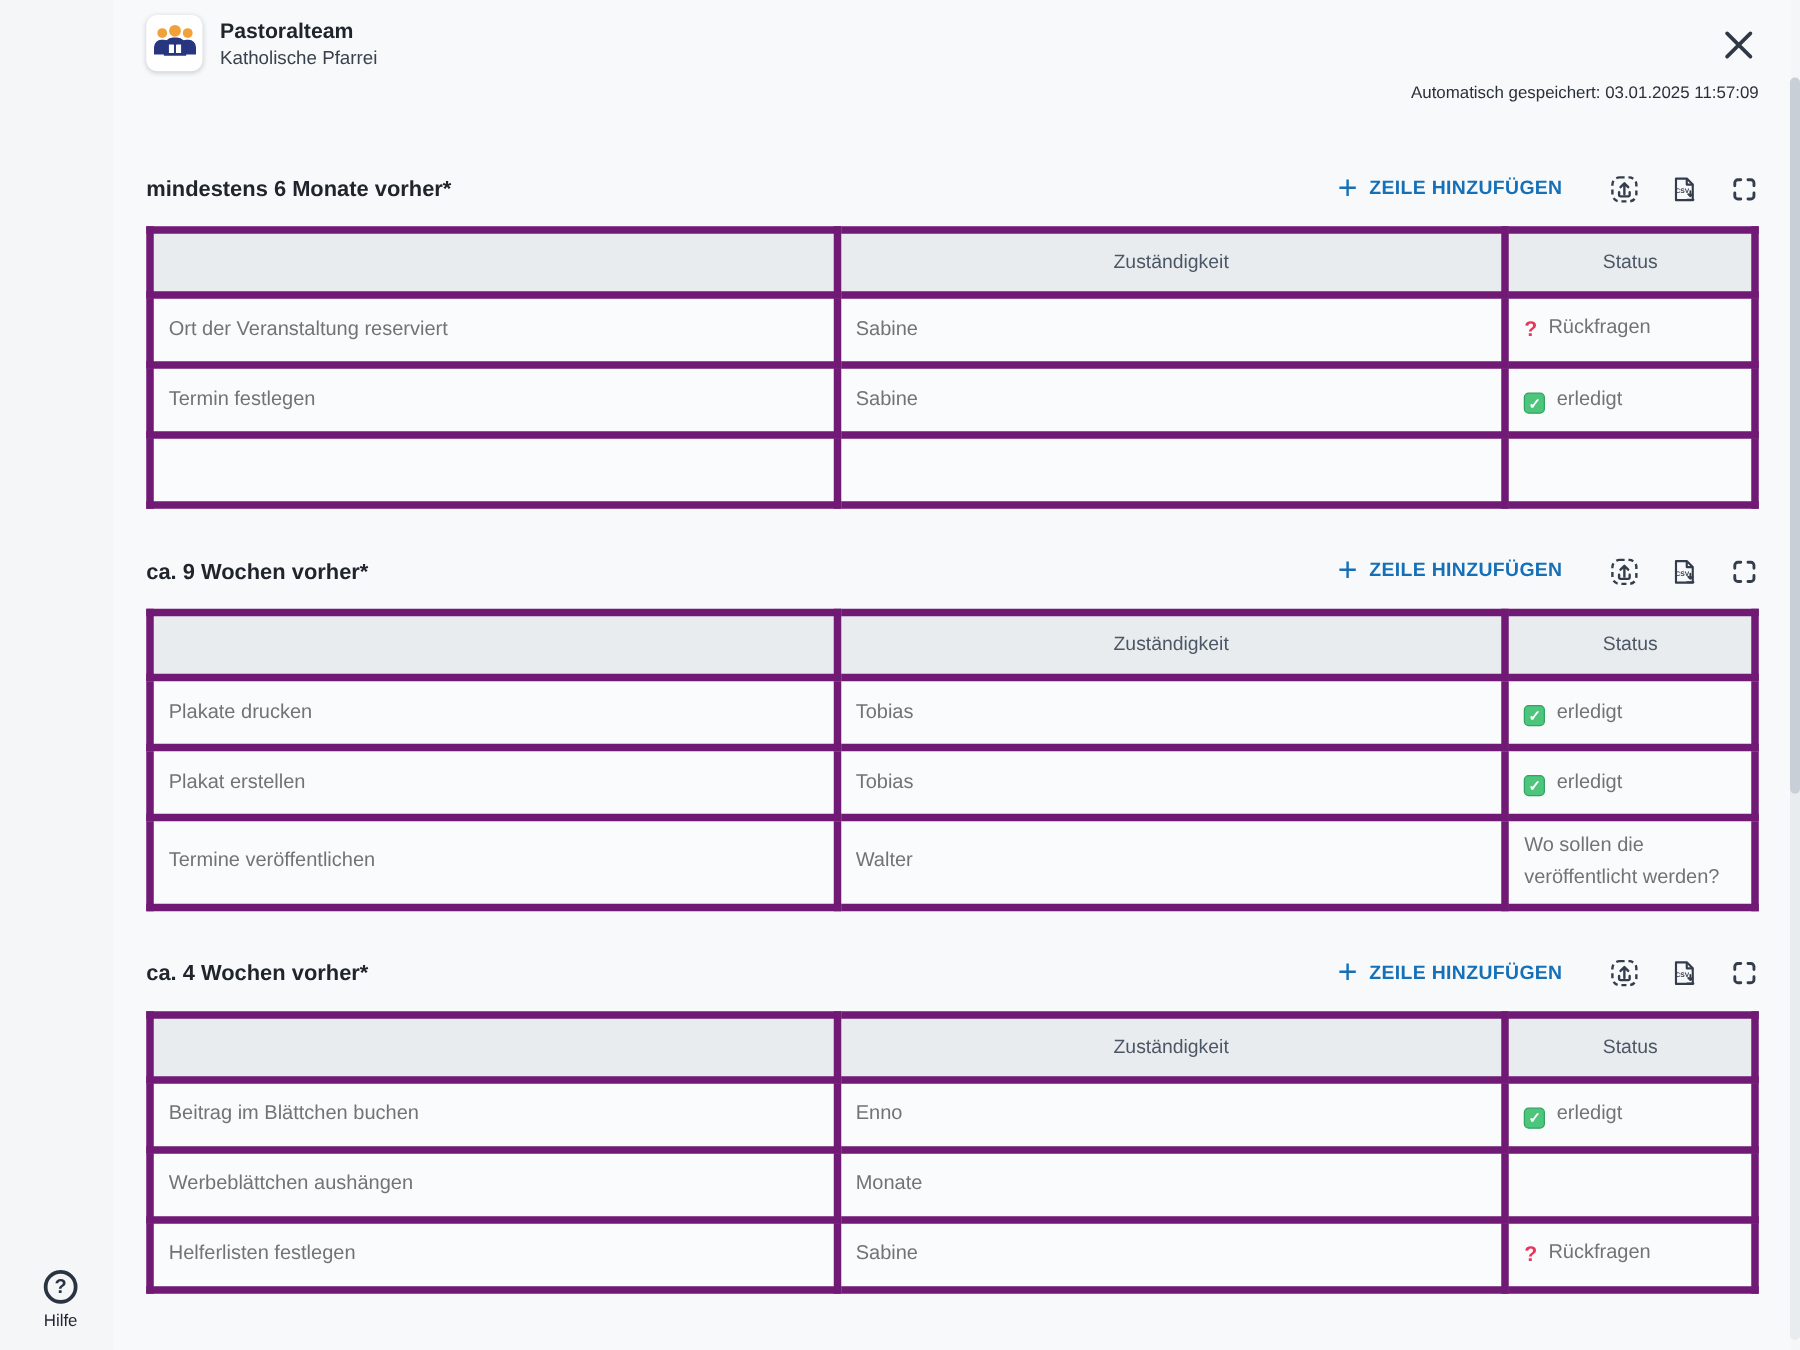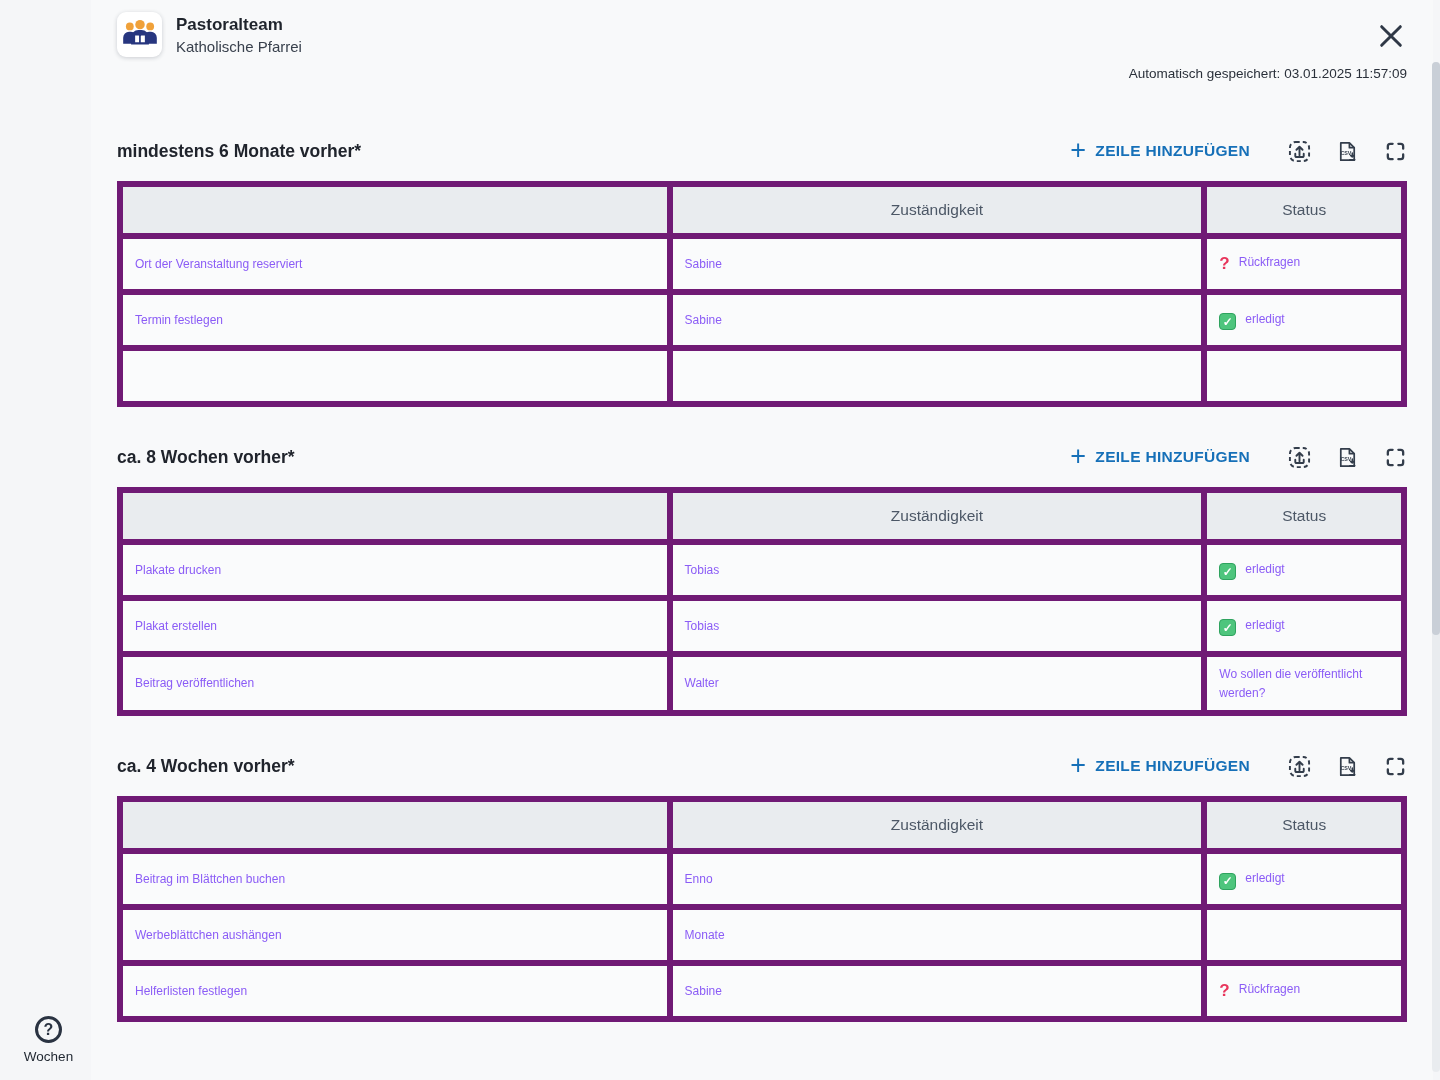--- a/index.html
+++ b/index.html
@@ -68,21 +68,21 @@
   .icon-btn svg { width:100%; height:100%; }
 
   table { width:100%; border-collapse:collapse; table-layout:fixed; }
   col.c-task { width:42.8%; } col.c-resp { width:41.65%; } col.c-status { width:15.55%; }
   th, td { border:6px solid #701a75; }
   th {
     background:#e9ecef; height:52px; font-weight:400;
     font-size:15.5px; color:#4c5766; text-align:center;
   }
   td {
-    background:#fafbfc; height:56px; font-size:12px; color:#8b5cf6;
+    background:#fafbfc; height:56px; font-size:16px; color:#737373;
     padding:8px 8px 8px 12px; vertical-align:middle; line-height:1.55;
   }
   .si { display:inline-flex; vertical-align:-3px; margin-right:9px; }
   .si-check {
     width:17px; height:17px; border-radius:4px;
     background:#4ec57d; border:1px solid #2fa35f; color:#fff;
     font-size:12px; font-weight:bold; align-items:center; justify-content:center;
   }
   .si-check::before { content:"\2713"; }
   .si-question { color:#e8355c; font-weight:bold; font-size:17px; }
@@ -91,21 +91,21 @@
   
   .scroll-track { position:absolute; right:0; top:62px; width:8px; height:1010px; background:#e9ecef; border-radius:4px; }
   .scroll-thumb { position:absolute; right:0; top:62px; width:8px; height:573px; background:#c9cfd7; border-radius:4px; cursor:pointer; }
 </style>
 </head>
 <body>
 
 <div class="sidebar">
   <div class="help">
     <div class="help-circle">?</div>
-    <div class="help-label">Wochen</div>
+    <div class="help-label">Hilfe</div>
   </div>
 </div>
 
 <div class="panel">
 
   <div class="top-row">
     <div class="brand">
       <div class="logo-card">
         <svg width="40" height="40" viewBox="0 0 44 44">
           <path d="M3.5 31.5 v-6.5 a6.5 6.5 0 0 1 6.5 -6.5 h2 a6.5 6.5 0 0 1 6.5 6.5 V31.5 z" fill="#27367f"></path>
@@ -197,21 +197,21 @@
         <td></td>
         <td></td>
         <td><span></span></td>
       </tr>
     </tbody>
       </table>
   </div>
 
   <div class="section">
     <div class="section-head">
-      <div class="section-title">ca. 8 Wochen vorher*</div>
+      <div class="section-title">ca. 9 Wochen vorher*</div>
       <div class="controls">
         <div class="add-row">
           <span class="plus">+</span>
           <span>ZEILE HINZUFÜGEN</span>
         </div>
         <div class="icon-group">
           <div class="icon-btn">
             <svg viewBox="0 0 24 24" fill="none" stroke="currentColor">
               <rect x="2" y="2" width="20" height="20" rx="6" stroke-width="2" stroke-dasharray="4.2 3.2"></rect>
               <path d="M12 16 V7.2 M8.8 10.2 L12 7 l3.2 3.2" stroke-width="2" stroke-linecap="round" stroke-linejoin="round"></path>
@@ -254,21 +254,21 @@
         <td>Plakate drucken</td>
         <td>Tobias</td>
         <td><span class="si si-check"></span><span>erledigt</span></td>
       </tr>
       <tr>
         <td>Plakat erstellen</td>
         <td>Tobias</td>
         <td><span class="si si-check"></span><span>erledigt</span></td>
       </tr>
       <tr>
-        <td>Beitrag veröffentlichen</td>
+        <td>Termine veröffentlichen</td>
         <td>Walter</td>
         <td><span>Wo sollen die veröffentlicht werden?</span></td>
       </tr>
     </tbody>
       </table>
   </div>
 
   <div class="section">
     <div class="section-head">
       <div class="section-title">ca. 4 Wochen vorher*</div>

